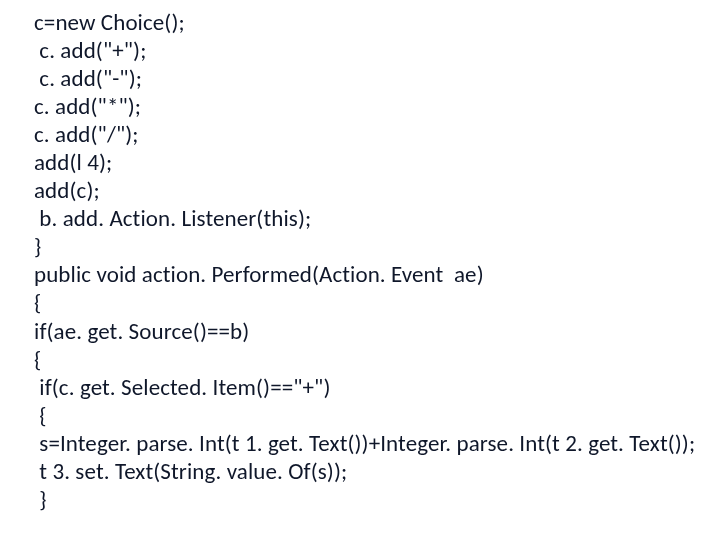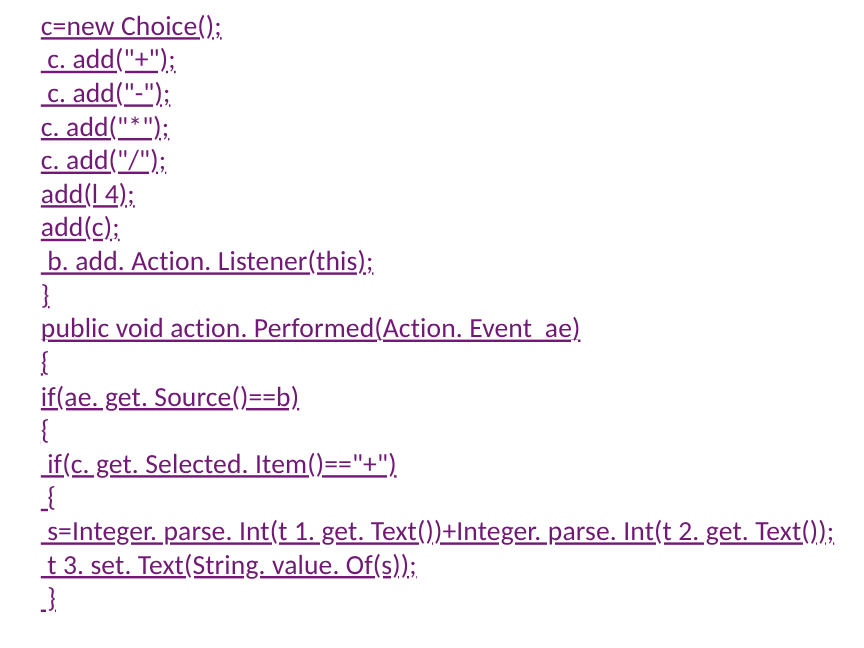--- a/index.html
+++ b/index.html
@@ -7,25 +7,24 @@
     padding: 0;
     width: 720px;
     height: 540px;
     background: #ffffff;
     overflow: hidden;
   }
   .code-block {
     font-family: Calibri, "Segoe UI", Arial, sans-serif;
     font-size: 23px;
     line-height: 1.22;
-    color: #701a75;
+    color: #0f172a;
     white-space: pre;
     padding: 8px 0 0 34px;
     letter-spacing: 0.1px;
-    text-decoration: underline;
   }
 </style>
 </head>
 <body>
 
 <div class="code-block">c=new Choice();
  c. add("+");
  c. add("-");
 c. add("*");
 c. add("/");

